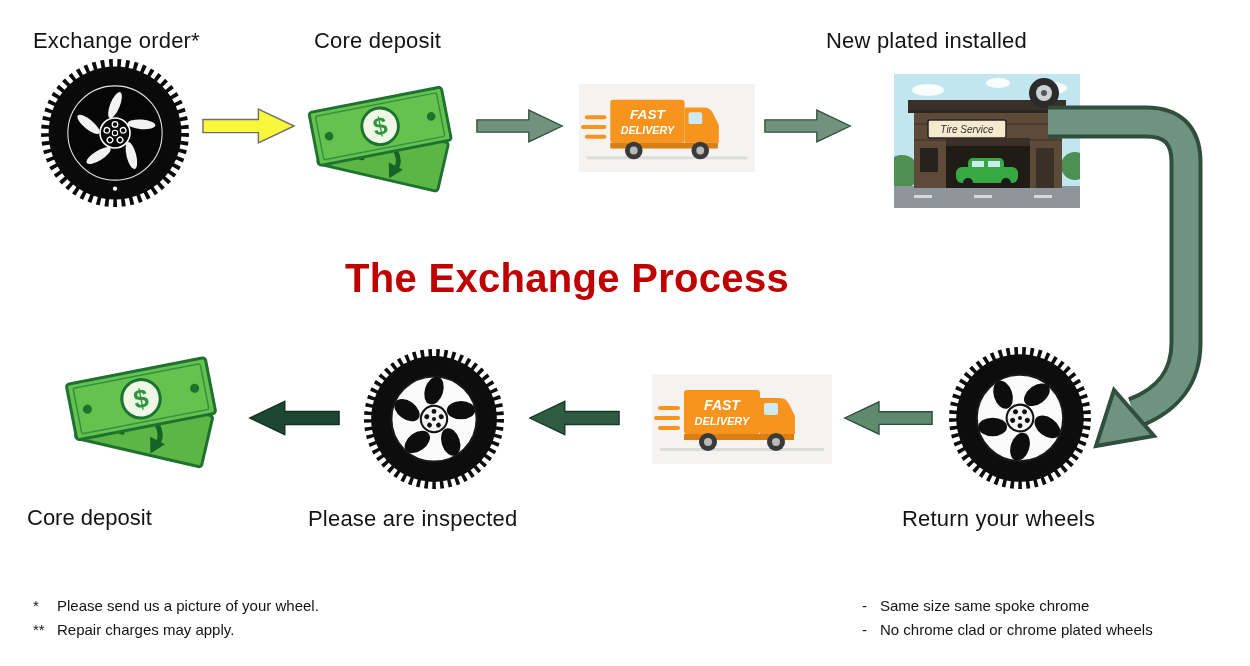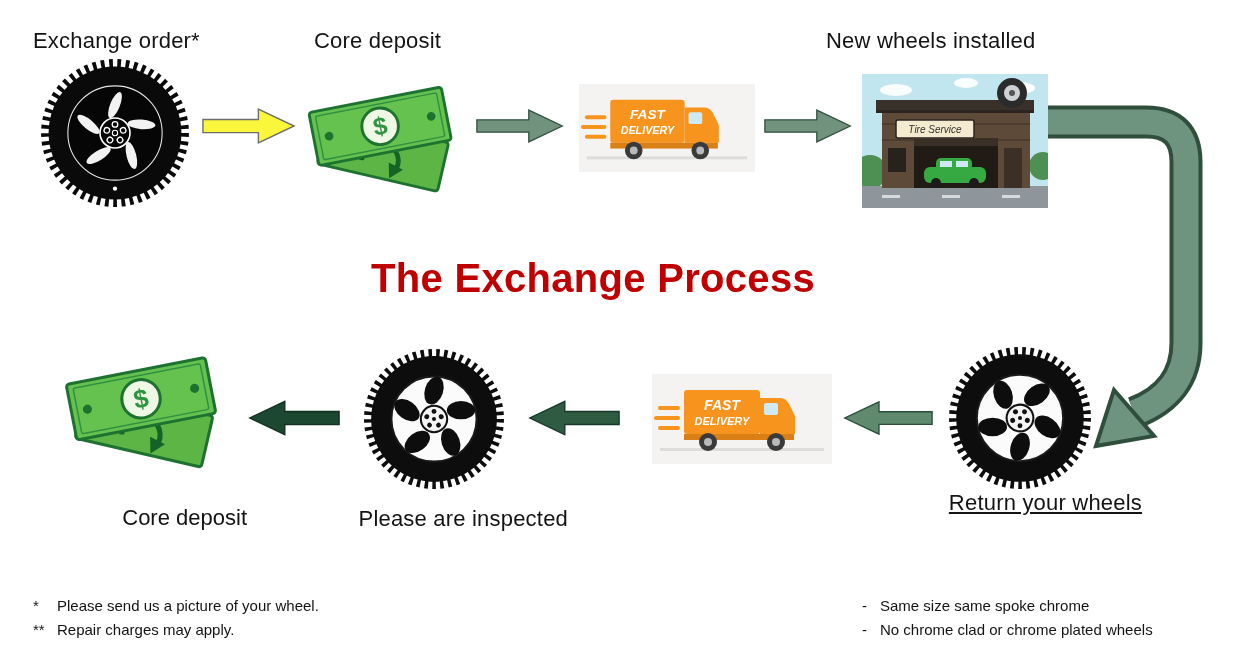--- a/index.html
+++ b/index.html
@@ -1,20 +1,20 @@
 <!DOCTYPE html>
 <html><head>
 <meta charset="utf-8">
 <style>
   html,body{margin:0;padding:0;background:#fff;}
   .stage{position:relative;width:1250px;height:666px;background:#ffffff;
          font-family:"Liberation Sans",sans-serif;overflow:hidden;}
   .abs{position:absolute;}
   .step-label{font-size:22px;color:#141414;letter-spacing:.2px;white-space:nowrap;}
-  .center{text-align:right;}
+  .center{text-align:left;}
   .title{font-size:40px;font-weight:700;color:#C00000;letter-spacing:.3px;white-space:nowrap;}
   .refund-label{font-size:22px;color:#141414;line-height:1.35;}
   .fn{font-size:15px;color:#141414;}
   .fn-row{display:flex;line-height:1.6;white-space:nowrap;}
   .fn-marker{flex:0 0 auto;width:24px;}
   .fn-marker.dash{width:18px;}
   svg{display:block;}
 </style>
 </head>
 <body>
@@ -115,23 +115,23 @@
         <circle cx="124" cy="68" r="4" fill="#B9B9B9"></circle>
     </svg>
   </div>
 
   <div class="abs" style="left:764px;top:106px;">
     <svg width="88" height="40" viewBox="0 0 100 40">
       <polygon points="1,13 60,13 60,2 98,20 60,38 60,27 1,27" fill="#71937E" stroke="#31523F" stroke-width="1.5"></polygon>
     </svg>
   </div>
 
-  <div class="abs step-label" style="left:826px;top:28px;">New wheels installed</div>
-
-  <div class="abs" style="left:862px;top:74px;text-align:center;">
+  <div class="abs step-label" style="left:826px;top:28px;">New plated installed</div>
+
+  <div class="abs" style="left:894px;top:74px;text-align:center;">
     <svg width="186" height="134" viewBox="0 0 186 134">
       <rect x="0" y="0" width="186" height="134" fill="#C2E6EF"></rect>
       <ellipse cx="34" cy="16" rx="16" ry="6" fill="#ffffff" opacity=".9"></ellipse>
       <ellipse cx="104" cy="9" rx="12" ry="5" fill="#ffffff" opacity=".9"></ellipse>
       <ellipse cx="158" cy="14" rx="15" ry="6" fill="#ffffff" opacity=".9"></ellipse>
       <circle cx="8" cy="98" r="17" fill="#4E8F54"></circle>
       <circle cx="181" cy="92" r="14" fill="#4E8F54"></circle>
       <rect x="0" y="112" width="186" height="22" fill="#8F969B"></rect>
       <rect x="20" y="121" width="18" height="3" fill="#D7DADC"></rect>
       <rect x="80" y="121" width="18" height="3" fill="#D7DADC"></rect>
@@ -304,21 +304,21 @@
       <g transform="rotate(252 70 70)">
           <circle cx="70" cy="62.5" r="2.4" fill="#111111"></circle>
         </g>
       <g transform="rotate(324 70 70)">
           <circle cx="70" cy="62.5" r="2.4" fill="#111111"></circle>
         </g>
       <circle cx="70" cy="70" r="2" fill="#111111"></circle>
     </svg>
   </div>
 
-  <div class="abs step-label center" style="left:902px;top:490px;width:240px;text-decoration:underline;">Return your wheels</div>
+  <div class="abs step-label center" style="left:902px;top:506px;width:240px;">Return your wheels</div>
 
   <div class="abs fn" style="left:33px;top:594px;">
     <div class="fn-row">
       <span class="fn-marker">*</span>
       <span>Please send us a picture of your wheel.</span>
     </div>
     <div class="fn-row">
       <span class="fn-marker">**</span>
       <span>Repair charges may apply.</span>
     </div>

